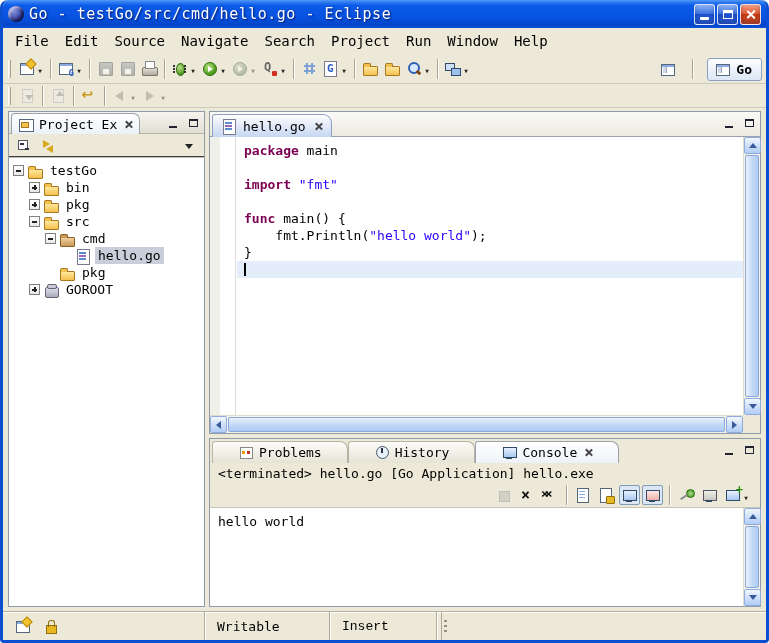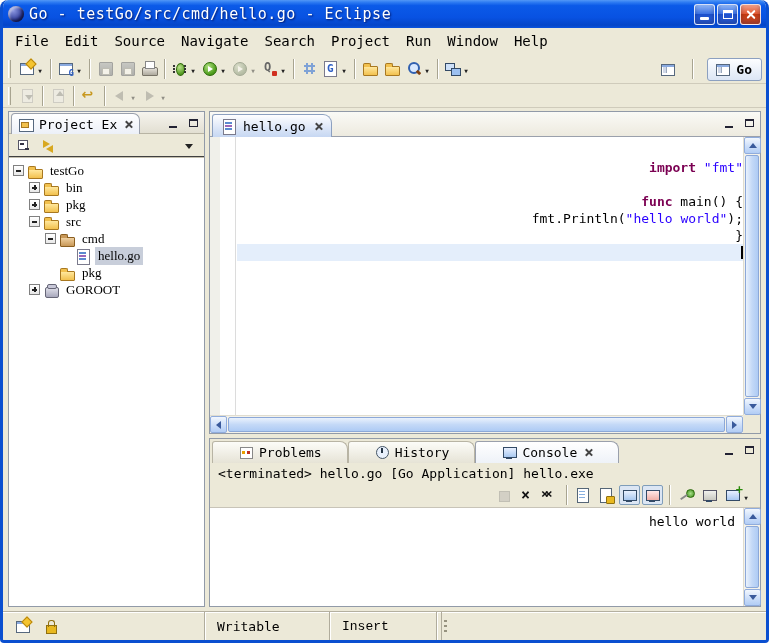--- a/index.html
+++ b/index.html
@@ -138,21 +138,21 @@
   .ic-clear-console::before,.ic-scroll-lock::before{content:"";position:absolute;left:2px;top:1px;width:10px;height:13px;background:#fff;border:1px solid #567;}
   .ic-clear-console::after{content:"";position:absolute;left:4px;top:4px;width:6px;height:1.5px;background:#88B0E0;box-shadow:0 3px 0 #88B0E0,0 6px 0 #88B0E0;}
   .ic-scroll-lock::after{content:"";position:absolute;right:0;bottom:0;width:7px;height:6px;background:#E8B820;border:1px solid #907010;border-radius:1px;}
   .ic-pin-console::before{content:"";position:absolute;left:8px;top:2px;width:7px;height:7px;border-radius:50%;
     background:radial-gradient(#A8E088,#3A8A18);border:1px solid #2A6A08;}
   .ic-pin-console::after{content:"";position:absolute;left:2px;top:9px;width:8px;height:2px;background:#888;transform:rotate(-35deg);}
   
   .ic-lock::before{content:"";position:absolute;left:4px;top:7px;width:9px;height:7px;background:#E8B820;border:1px solid #907010;}
   .ic-lock::after{content:"";position:absolute;left:6px;top:2px;width:5px;height:6px;border:1.5px solid #907010;border-bottom:none;border-radius:3px 3px 0 0;}
   
-  .view{position:absolute;border:1px solid #919AA8;background:#404040;text-align:right;}
+  .view{position:absolute;border:1px solid #919AA8;background:#404040;}
   .vhead{height:22px;display:flex;align-items:flex-end;background:linear-gradient(#F6F4EE,#E2DFD2);padding:0 2px;position:relative;border-bottom:1px solid #B8B4A4;}
   .vtab{height:21px;margin-bottom:-1px;display:inline-flex;align-items:center;gap:4px;padding:0 6px;
     border:1px solid #9AA0AC;border-bottom:none;border-radius:4px 7px 0 0;background:linear-gradient(#FFFFFF,#ECF0F8);font-size:13px;}
   .vbtns{position:absolute;right:3px;top:4px;display:flex;gap:4px;}
   .hbtn{width:16px;height:14px;display:flex;align-items:center;justify-content:center;}
   .g-vmin{width:8px;height:2px;background:#223;margin-top:7px;}
   .g-vmax{width:9px;height:8px;border:1px solid #223;border-top:2px solid #223;}
   .tx{position:relative;width:9px;height:9px;margin-left:3px;display:inline-block;}
   .tx::before,.tx::after{content:"";position:absolute;left:4px;top:0;width:1.8px;height:9px;background:#444;}
   .tx::before{transform:rotate(45deg);} .tx::after{transform:rotate(-45deg);}
@@ -160,21 +160,21 @@
   .vtools{height:22px;display:flex;align-items:center;background:#ECE9D8;padding:0 4px;gap:2px;}
   .vtools .spacer{flex:1;}
   .vtools .tbtn{height:20px;}
   .tree{position:absolute;top:45px;left:0;right:0;bottom:0;background:#fff;border-top:1px solid #C4C0B0;overflow:hidden;padding-top:4px;}
   .trow{display:flex;align-items:center;height:17px;font-size:13px;}
   .toggle{width:11px;height:11px;border:1px solid #808080;background:linear-gradient(#fff,#E8E8E8);margin-right:3px;position:relative;flex:none;}
   .toggle::before{content:"";position:absolute;left:2px;top:4px;width:5px;height:1.5px;background:#222;}
   .toggle.plus::after{content:"";position:absolute;left:4px;top:2px;width:1.5px;height:5px;background:#222;}
   .tspace{width:14px;flex:none;}
   .ti{display:inline-block;position:relative;width:16px;height:16px;margin-right:4px;flex:none;}
-  .tlabel{padding:1px 3px;white-space:nowrap;font-family:Liberation Serif, serif;}
+  .tlabel{padding:1px 3px;white-space:nowrap;}
   .tlabel.sel{background:#C8CEDA;}
   
   .etabs{height:25px;background:linear-gradient(#FAFAF6,#EDEADF);border-bottom:1px solid #9AA0AC;display:flex;align-items:flex-end;padding-left:2px;position:relative;}
   .etab{height:23px;margin-bottom:-1px;display:flex;align-items:center;gap:5px;padding:0 8px;
     border:1px solid #8CA0C0;border-bottom:none;border-radius:3px 9px 0 0;
     background:linear-gradient(#FEFEFF,#D6E2F6 70%,#C6D7F2);font-size:13px;}
   .ebody{position:absolute;top:25px;left:0;right:0;bottom:0;background:#fff;}
   .gutter{position:absolute;left:0;top:0;bottom:18px;width:26px;
     background:linear-gradient(90deg,#F0F0EA 0 10px,#fff 10px);border-right:1px solid #DCDCDC;}
   .code{position:absolute;left:27px;top:0;right:17px;bottom:18px;overflow:hidden;padding-top:5px;}
@@ -441,20 +441,21 @@
             <span class="g-vmin"></span>
           </span>
         <span class="hbtn">
             <span class="g-vmax"></span>
           </span>
       </span>
     </div>
     <div class="ebody">
       <div class="gutter"></div>
       <div class="code" id="code">
+          <div class="cline"><span class="t-kw">package</span><span class="t-p"> main</span></div>
           <div class="cline"></div>
           <div class="cline"><span class="t-kw">import</span><span class="t-p"> </span><span class="t-str">"fmt"</span></div>
           <div class="cline"></div>
           <div class="cline"><span class="t-kw">func</span><span class="t-p"> main() {</span></div>
           <div class="cline"><span class="t-p">    fmt.Println(</span><span class="t-str">"hello world"</span><span class="t-p">);</span></div>
           <div class="cline"><span class="t-p">}</span></div>
           <div class="cline current"><span class="caret"></span></div>
         </div>
       <div class="sbv">
         <span class="sbtn up">

